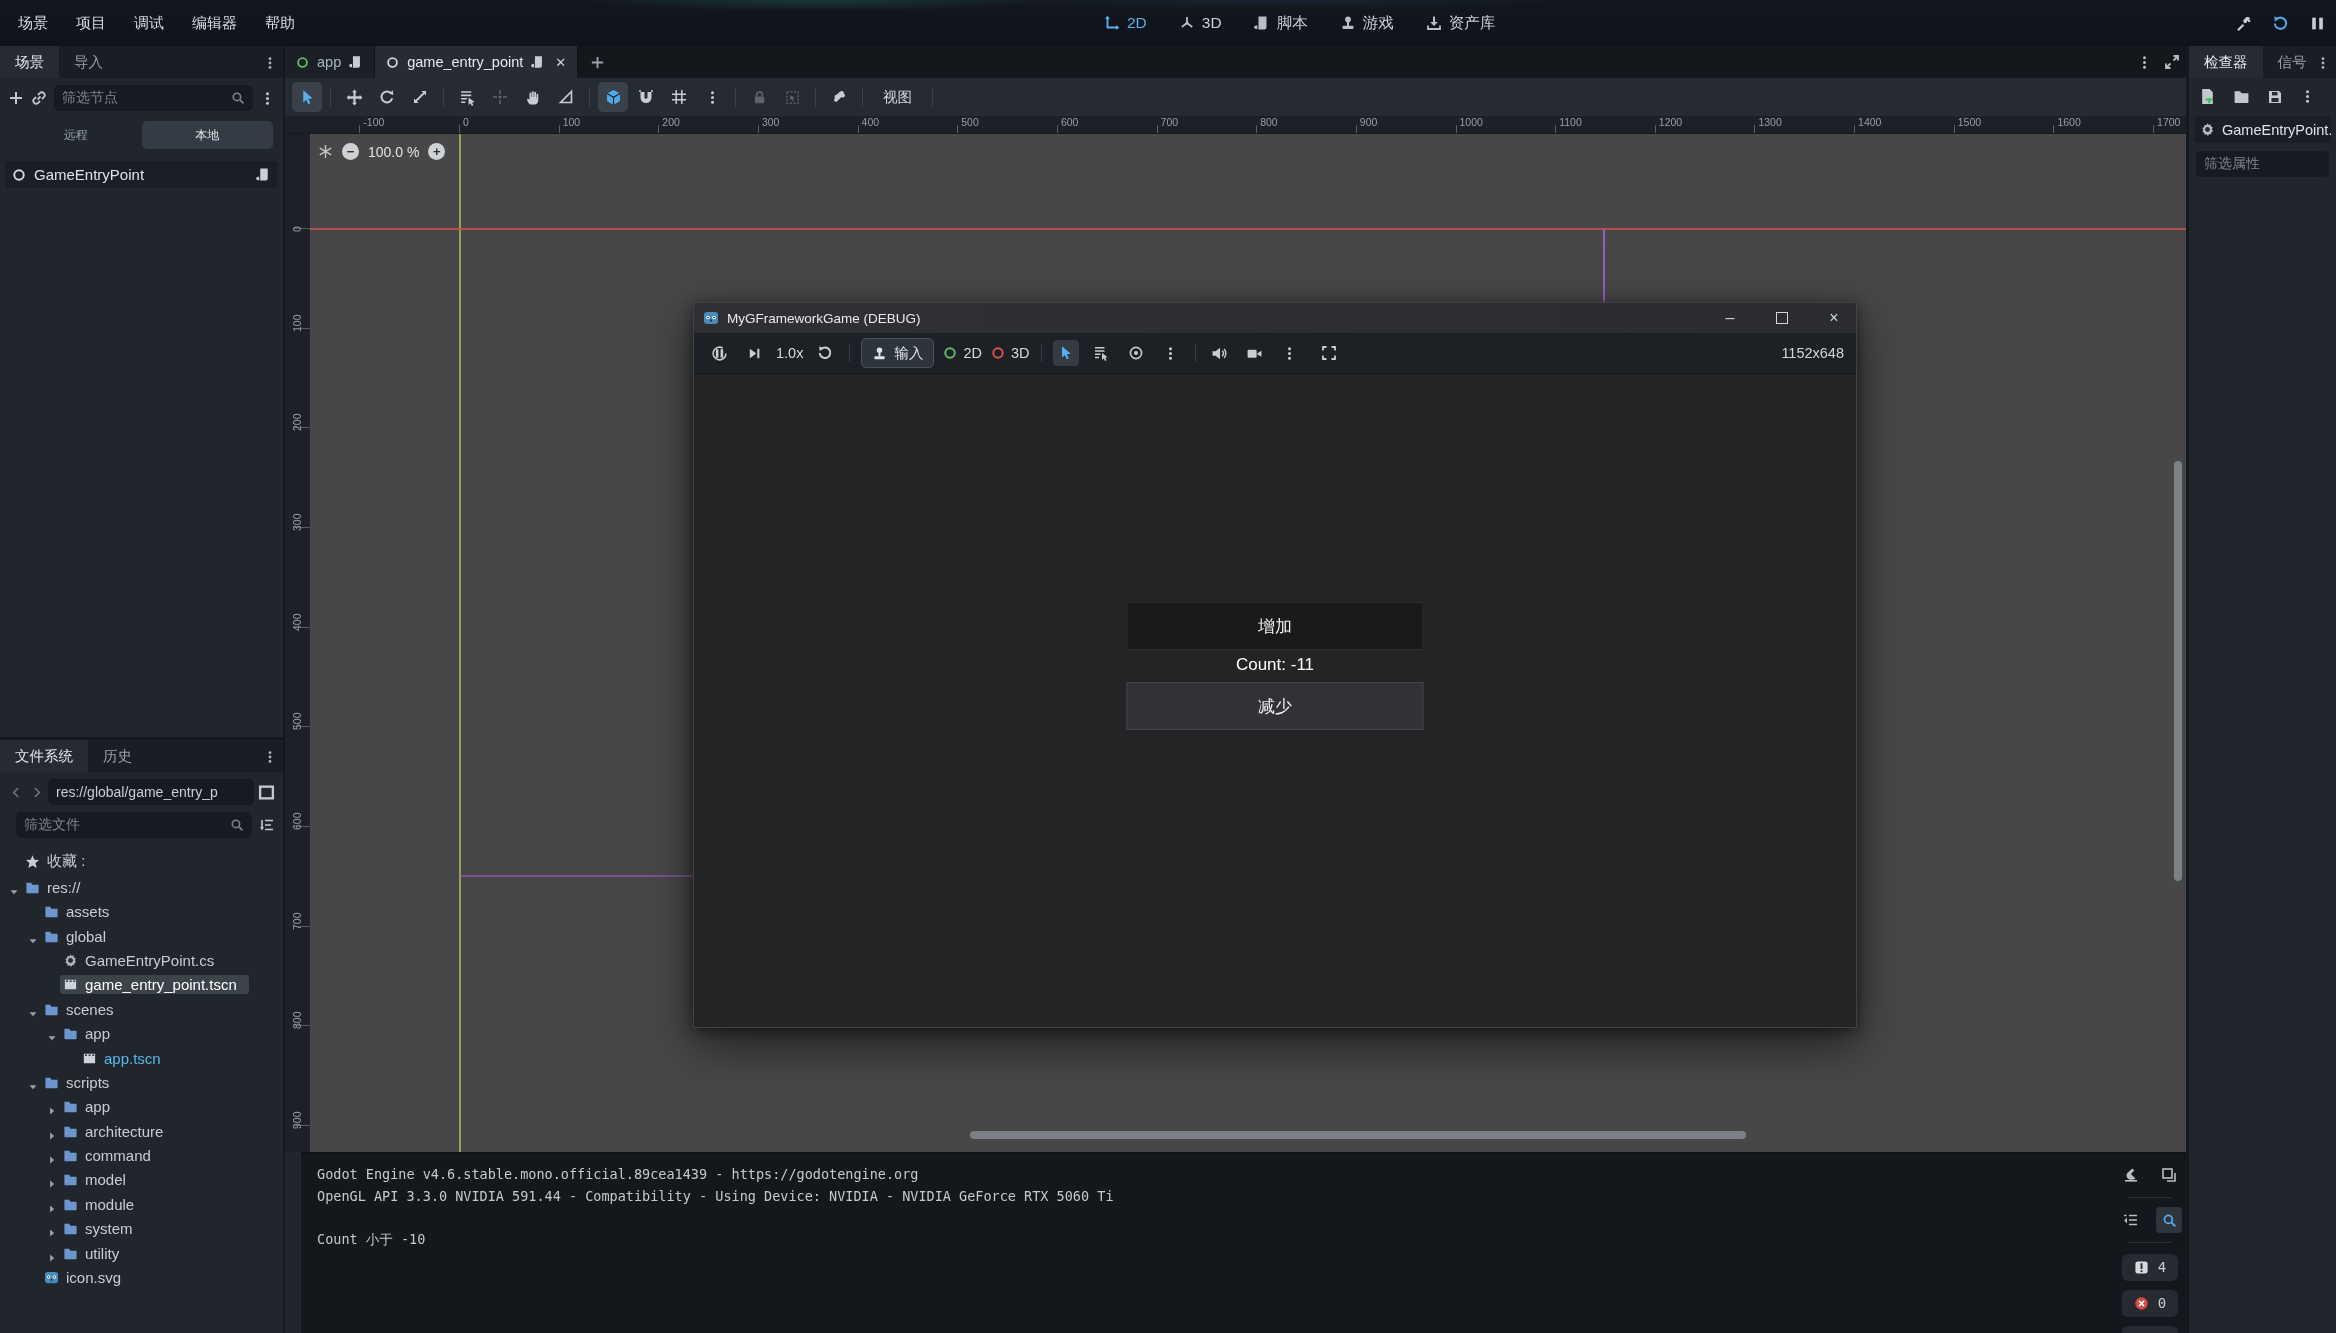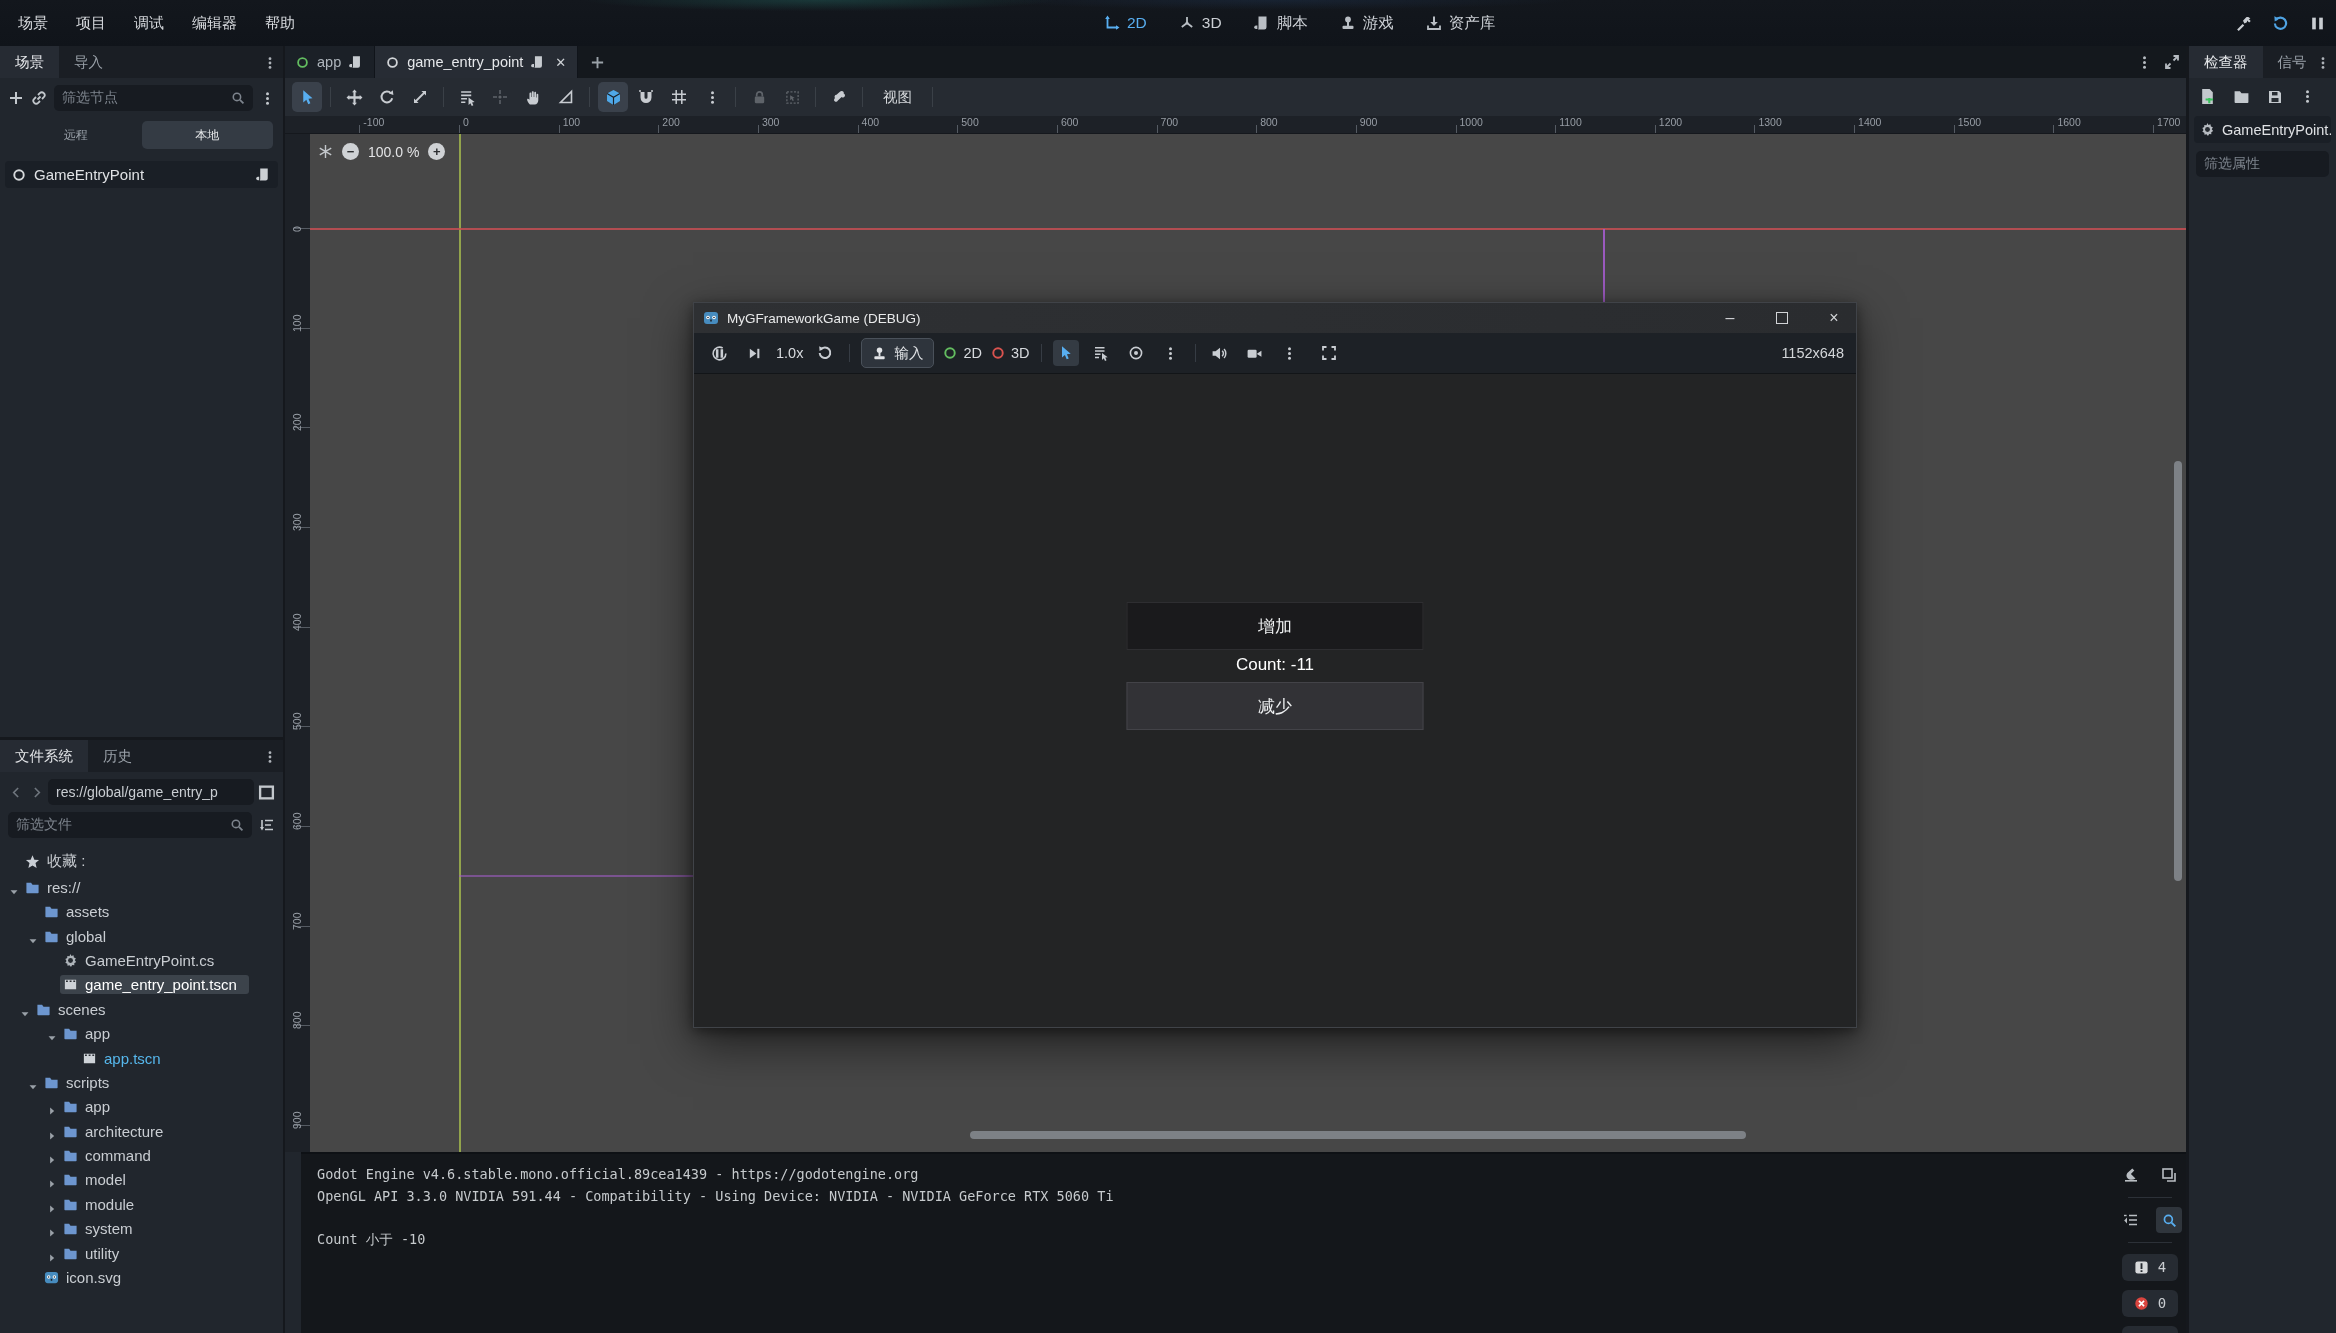--- a/index.html
+++ b/index.html
@@ -35,21 +35,21 @@
   .seg{display:flex;margin:5px 10px 0 10px;height:28px;}
   .seg-btn{flex:1;display:flex;align-items:center;justify-content:center;font-size:12px;color:#99a0a8;border-radius:5px;}
   .seg-btn.active{background:#343b44;color:#e7e9eb;}
   .sn-row{margin:12px 5px 0 5px;height:27px;background:#1a1f26;border-radius:4px;display:flex;align-items:center;padding:0 7px;gap:8px;color:#e0e2e5;font-size:15px;}
   .sn-row .spacer{flex:1;}
   
   .fs-dock{position:absolute;top:691px;left:0;right:0;bottom:0;background:#21262d;border-top:3px solid #15181d;}
   .fs-nav{display:flex;align-items:center;gap:4px;padding:7px 8px 0 8px;}
   .nav-arrow{color:#6f767e;width:16px;display:flex;justify-content:center;}
   .fs-nav .inputbox{flex:1;color:#c9cdd2;}
-  .fs-filter{display:flex;align-items:center;gap:7px;padding:7px 8px 2px 8px;}
+  .fs-filter{display:flex;align-items:center;gap:7px;padding:7px 8px 2px 16px;}
   .fs-filter .inputbox{flex:1;}
   #filetree{padding-top:8px;font-size:15px;}
   .ft-row{height:24.4px;display:flex;align-items:flex-end;color:#c9cdd2;}
   .ft-arrow{width:16px;display:flex;justify-content:center;color:#9aa1a8;flex:none;}
   .ft-inner{display:flex;align-items:center;gap:7px;padding:1px 12px 1px 3px;border-radius:3px;overflow:hidden;white-space:nowrap;}
   .ft-row.sel .ft-inner{background:#3c434b;color:#fff;}
   .ft-row.accent .ft-inner{color:#56b7ec;}
   
   .center{position:absolute;left:285px;top:46px;right:150px;bottom:0;background:#21262d;}
   .scene-tabbar{position:relative;height:32px;background:#14181d;display:flex;align-items:stretch;}
@@ -539,21 +539,21 @@
           </div>
           <div class="ft-row sel" style="padding-left: 44px;">
             <span class="ft-arrow"></span>
             <span class="ft-inner">
               <svg class="ic" width="15" height="15" style="color: rgb(206, 211, 216);">
                 <use href="#i-scene"></use>
               </svg>
               <span>game_entry_point.tscn</span>
             </span>
           </div>
-          <div class="ft-row" style="padding-left: 17px;">
+          <div class="ft-row" style="padding-left: 25px;">
             <span class="ft-arrow">
               <svg class="ic" width="10" height="10">
                 <use href="#i-arrow-open"></use>
               </svg>
             </span>
             <span class="ft-inner">
               <svg class="ic" width="15" height="15" style="color: rgb(109, 150, 207);">
                 <use href="#i-folder"></use>
               </svg>
               <span>scenes</span>

